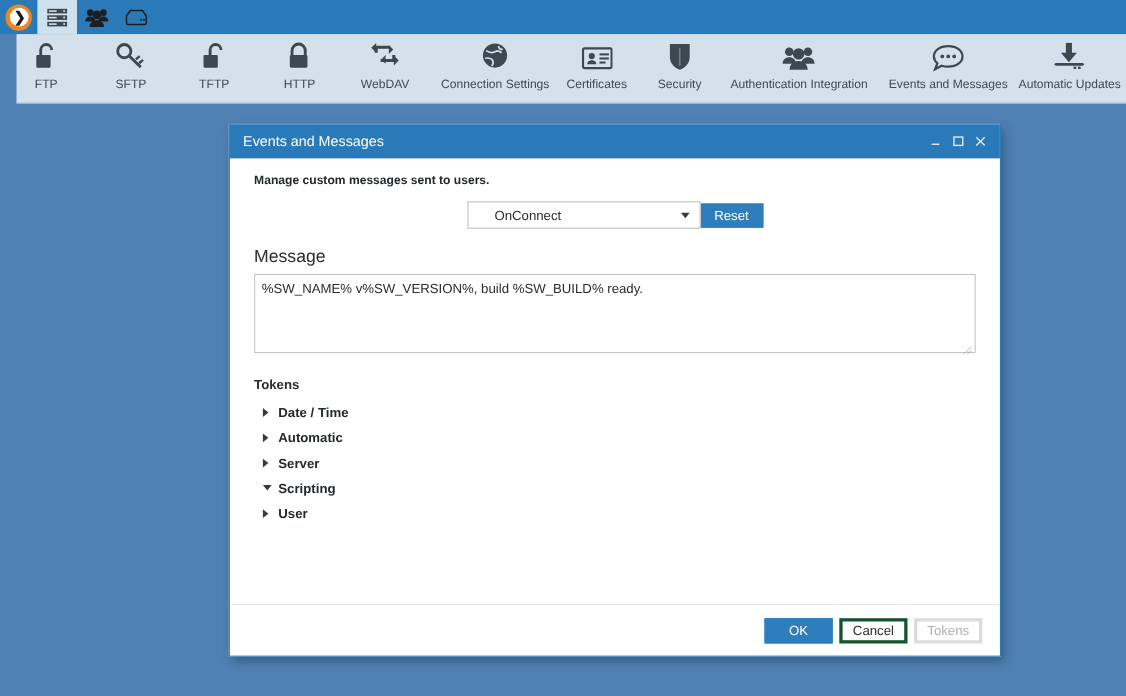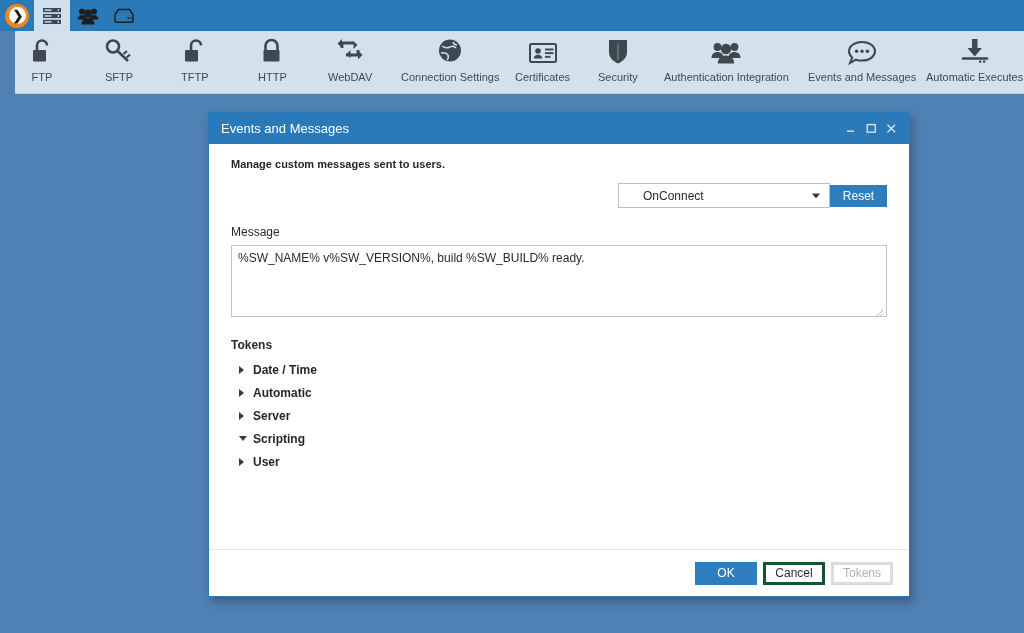--- a/index.html
+++ b/index.html
@@ -77,42 +77,42 @@
   .wbtn {
     width: 20px; height: 22px; display: flex; align-items: center; justify-content: center;
     color: #dbe9f5; font-size: 12px; cursor: default;
   }
   .wbtn svg { display:block; }
 
   .dlg-body { padding: 14px 22px 0 22px; position: relative; height: 414px; }
 
   .hdr-text { font-size: 11px; font-weight: bold; color: #23282c; margin-bottom: 13px; }
 
-  .row-select { display: flex; align-items: center; justify-content: flex-end; }
+  .row-select { display: flex; align-items: center; justify-content: center; }
   .select {
     width: 212px; height: 25px; border: 1px solid #bfbfbf; background: #ffffff;
     display: flex; align-items: center; position: relative;
     font-size: 12px; color: #2b2b2b; padding-left: 24px;
     cursor: default;
   }
   .select .caret {
     position: absolute; right: 9px; top: 50%; transform: translateY(-50%);
     width: 0; height: 0; border-left: 4.5px solid transparent;
     border-right: 4.5px solid transparent; border-top: 5px solid #3a3a3a;
   }
   .btn {
     font-size: 12px; border: 3px solid #14532d; background: #fff; color: #2b2b2b;
     height: 23px; min-width: 62px; cursor: default;
     display: inline-flex; align-items: center; justify-content: center;
   }
   .btn.primary { background: #2e7ebd; border-color: #2e7ebd; color: #fff; }
   .btn.disabled { color: #b0b0b0; border-color: #dcdcdc; }
   .btn.reset { background: #2e7ebd; border-color: #2e7ebd; color: #fff; min-width: 57px; height: 22px; }
 
-  .lbl-sm { font-size: 12px; color: #2b2b2b; margin: 17px 0 6px 0; }
+  .lbl-sm { font-size: 16px; color: #2b2b2b; margin: 17px 0 6px 0; }
 
   .msgbox {
     width: 100%; height: 72px; border: 1px solid #c4c4c4; background: #fff;
     font-family: "Liberation Sans", sans-serif; font-size: 12px; color: #2b2b2b;
     padding: 5px 6px; resize: none; outline: none; overflow: hidden;
     position: relative;
   }
   .resize-grip {
     position: absolute; right: 3px; bottom: 3px; width: 9px; height: 9px;
     pointer-events: none;
@@ -328,21 +328,21 @@
     <div class="ribbon-item" style="left:911px">
       <span class="ic">
         <svg width="28" height="27" viewBox="0 0 28 27">
           <rect x="11" y="1" width="5.5" height="10" fill="#3d4850"></rect>
           <path d="M6.5 10 L13.7 18.5 L21 10 Z" fill="#3d4850"></path>
           <path d="M2 20.5 L14 20.5 L26 20.5" fill="none" stroke="#3d4850" stroke-width="2.6" stroke-linecap="round"></path>
           <rect x="18" y="22.5" width="2.4" height="2.2" fill="#3d4850"></rect>
           <rect x="22" y="22.5" width="2.4" height="2.2" fill="#3d4850"></rect>
         </svg>
       </span>
-      <span class="lbl">Automatic Executes</span>
+      <span class="lbl">Automatic Updates</span>
     </div>
   </div>
 
   <div class="dialog">
 
     <div class="dlg-title">
       <span class="t">Events and Messages</span>
       <span class="wbtn">
         <svg width="11" height="11" viewBox="0 0 11 11">
             <rect x="1" y="7.5" width="7" height="1.3" fill="#dbe9f5"></rect>

